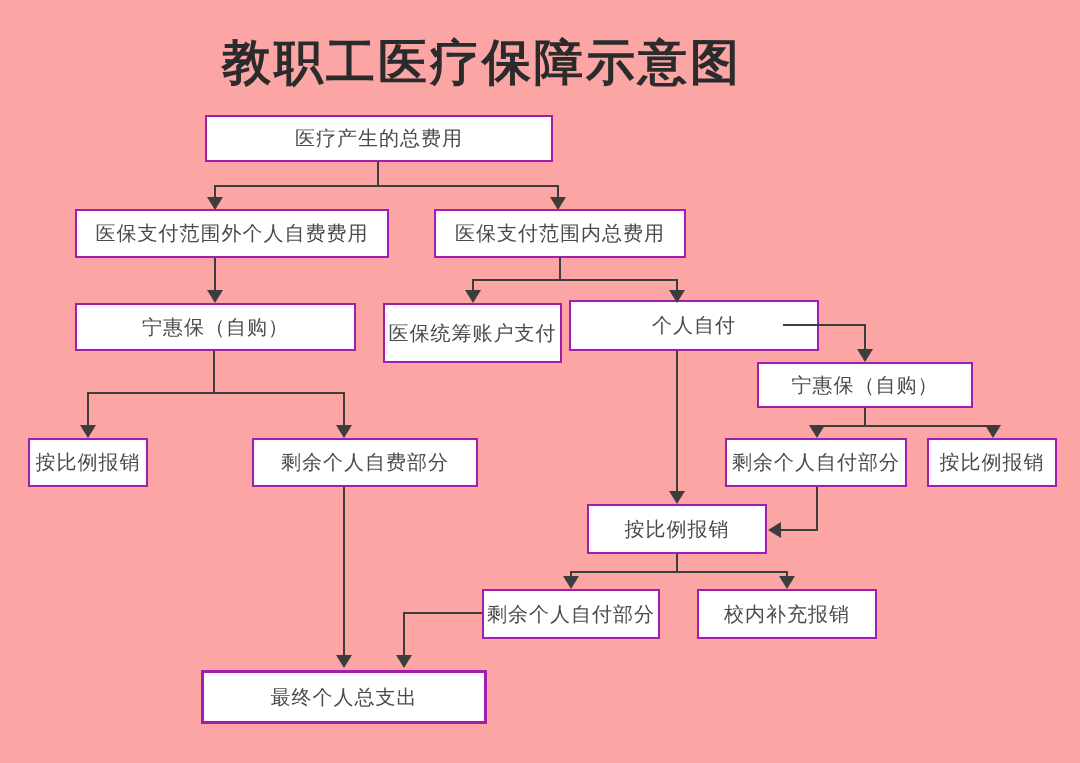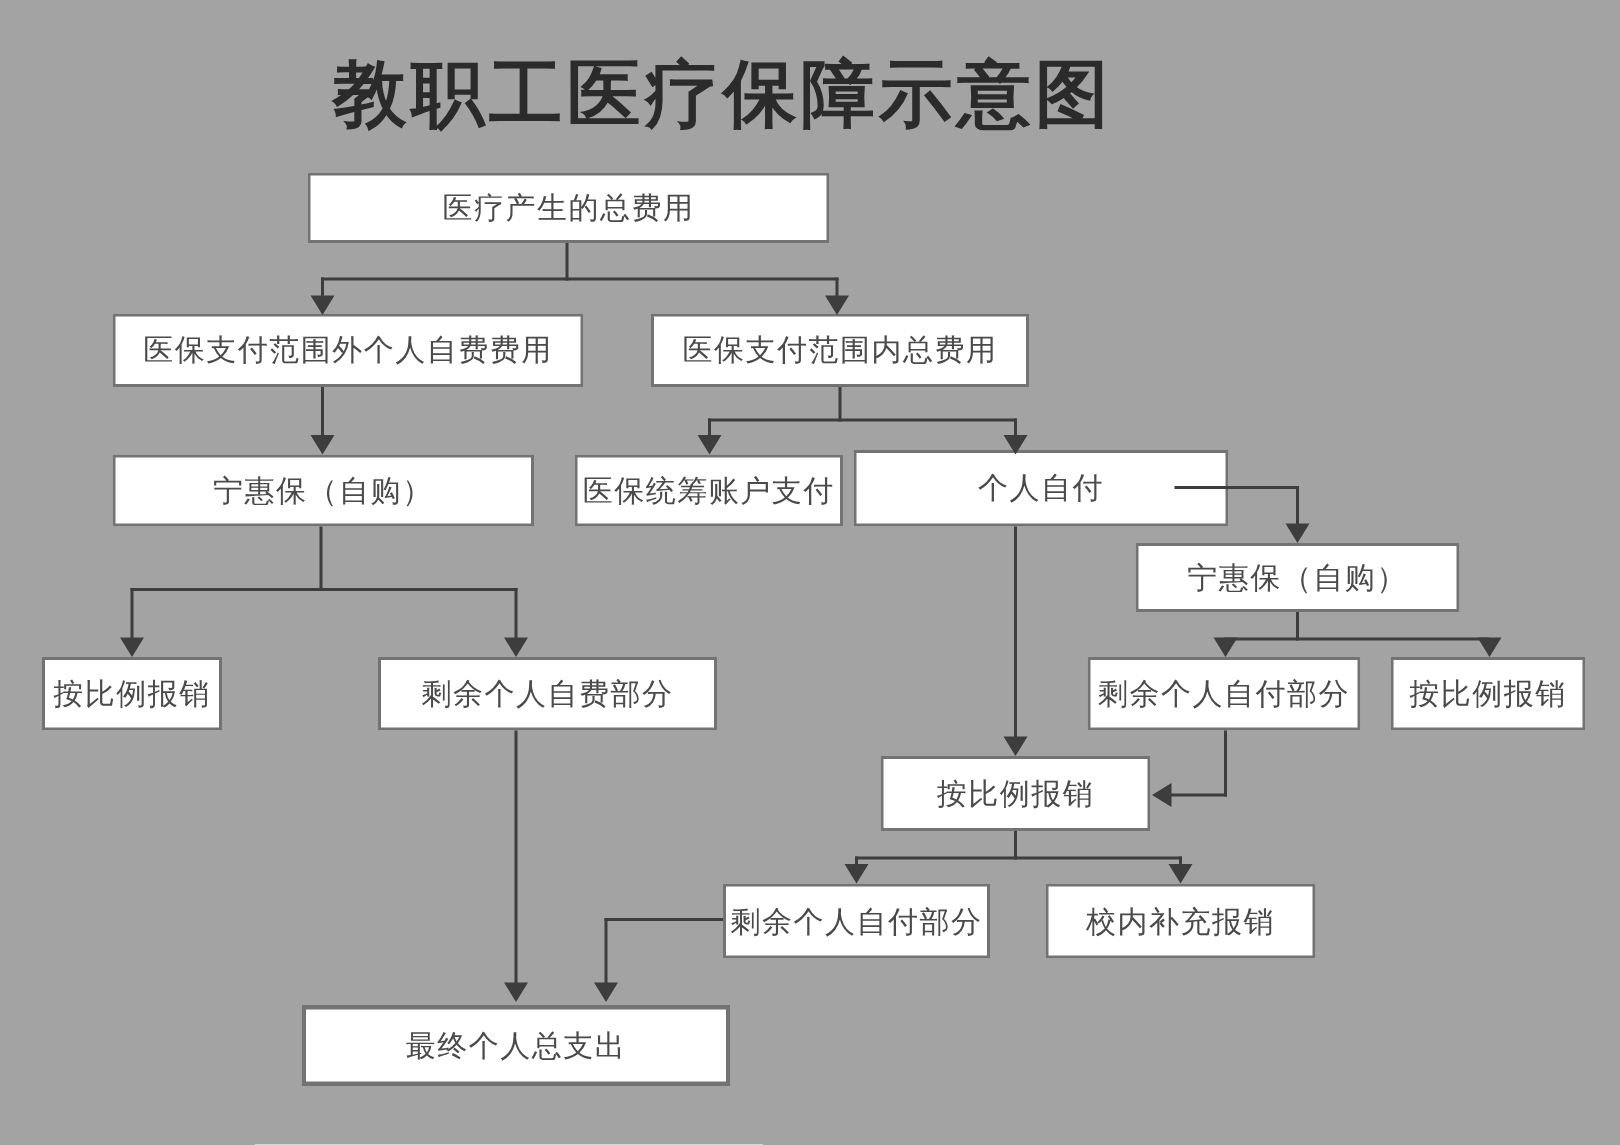--- a/index.html
+++ b/index.html
@@ -1,39 +1,39 @@
 <!DOCTYPE html>
 <html><head>
 <meta charset="utf-8">
 <style>
   html,body{margin:0;padding:0;background:#ffffff;}
   #canvas{
     position:relative;
     width:1080px;
     height:763px;
-    background:#a3a3a3;
+    background:#fca5a5;
     font-family:Liberation Serif, serif;
     overflow:hidden;
   }
   .diagram-title{
     position:absolute;
     left:132px;
     top:30px;
     width:700px;
     text-align:center;
     font-size:49px;
     font-weight:800;
     letter-spacing:3px;
     color:#2b2b2b;
     white-space:nowrap;
   }
   .node{
     position:absolute;
     background:#ffffff;
-    border:2px solid #737373;
+    border:2px solid #a21caf;
     box-sizing:border-box;
     display:flex;
     align-items:center;
     justify-content:center;
     font-size:20px;
     color:#4a4a4a;
     letter-spacing:1px;
     white-space:nowrap;
   }
   .line{
@@ -63,21 +63,21 @@
   <div class="diagram-title">教职工医疗保障示意图</div>
 
   <div class="node" style="left:205px;top:115px;width:348px;height:47px">医疗产生的总费用</div>
 
   <div class="node" style="left:75px;top:209px;width:314px;height:49px">医保支付范围外个人自费费用</div>
 
   <div class="node" style="left:434px;top:209px;width:252px;height:49px">医保支付范围内总费用</div>
 
   <div class="node" style="left:75px;top:303px;width:281px;height:48px">宁惠保（自购）</div>
 
-  <div class="node" style="left:383px;top:303px;width:179px;height:48px">医保统筹账户支付</div>
+  <div class="node" style="left:383px;top:303px;width:179px;height:60px">医保统筹账户支付</div>
 
   <div class="node" style="left:569px;top:300px;width:250px;height:51px">个人自付</div>
 
   <div class="node" style="left:757px;top:362px;width:216px;height:46px">宁惠保（自购）</div>
 
   <div class="node" style="left:28px;top:438px;width:120px;height:49px">按比例报销</div>
 
   <div class="node" style="left:252px;top:438px;width:226px;height:49px">剩余个人自费部分</div>
 
   <div class="node" style="left:725px;top:438px;width:182px;height:49px">剩余个人自付部分</div>

